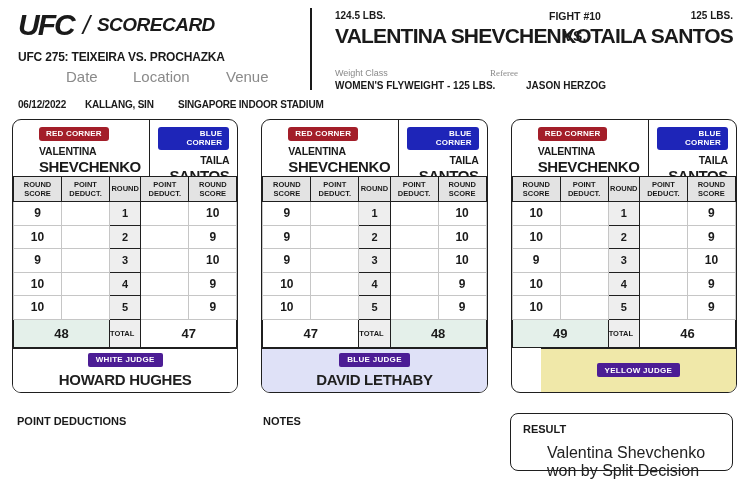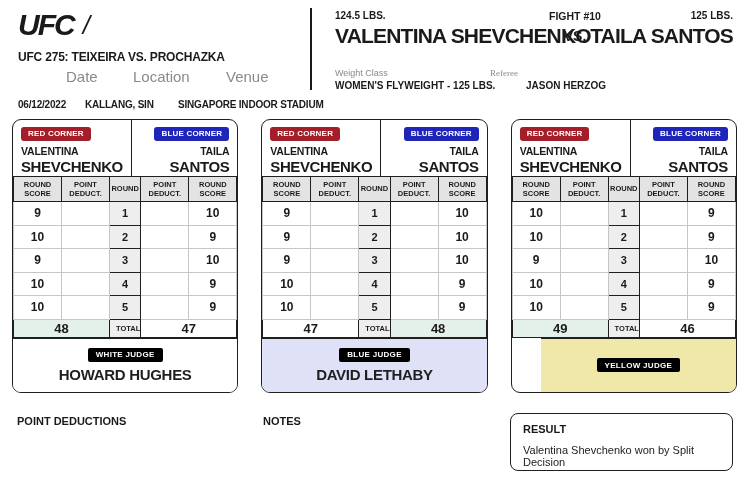--- a/index.html
+++ b/index.html
@@ -31,66 +31,67 @@
   .ref-label { position:absolute; left:490px; top:68px; font-size:9px; color:#8a8a8a;font-family:Liberation Serif, serif; }
   .ref-value { position:absolute; left:490px; top:80px; font-size:10px; font-weight:800;margin-left:36px; }
   
   .cards { position:absolute; left:12px; top:119px; width:725px; display:flex; gap:23px; }
   .card {
     flex:1; height:274px; border:1.6px solid #1f1f1f; border-radius:9px;
     overflow:hidden; display:flex; flex-direction:column; background:#fff;
   }
   .names { display:flex; height:56px; }
   .names .half { flex:1; padding:7px 8px 5px 8px; display:flex; flex-direction:column; }
-  .names .half.left { border-right:1.6px solid #1f1f1f; align-items:flex-start; }
+  .names .half.left { border-right:1.6px solid #1f1f1f; align-items:flex-start;margin-left:18px; }
   .names .half.right { align-items:flex-end; text-align:right; }
   .corner-badge {
     display:inline-block; color:#fff; font-size:8px; font-weight:800;
     padding:2px 7px 2.5px 7px; border-radius:3px; letter-spacing:0.2px;
   }
   .corner-badge.red { background:var(--red, #a31e29); }
   .corner-badge.blue { background:var(--blue, #1e25b8); }
   .fighter-first { font-size:10.5px; font-weight:800; margin-top:4px; letter-spacing:-0.2px; }
   .fighter-last { font-size:15px; font-weight:900; letter-spacing:-0.4px; margin-top:1px; }
   table.score-table { width:100%; border-collapse:collapse; table-layout:fixed; }
   tr.head th {
     background:#e3e3e3; border:1.6px solid #1f1f1f; font-size:7.5px; font-weight:800;
     height:25px; text-align:center; white-space:pre-line; line-height:1.25; padding:2px 0;
   }
   td.score-cell { height:23.5px; text-align:center; font-size:12px; font-weight:800; border:1px solid #c6c6c6; background:#fff; }
   td.deduct-cell { height:23.5px; border:1px solid #c6c6c6; background:#fff; }
   td.round-cell { height:23.5px; text-align:center; font-size:11px; font-weight:800; background:#eeeeee; border:1.6px solid #1f1f1f; }
-  tr.total-row td { height:18px; }
+  tr.total-row td { height:28px; }
   td.total-cell { text-align:center; font-size:13px; font-weight:900; border:1.6px solid #1f1f1f; background:#fff; }
   td.total-cell.winner { background:var(--winner_bg, #e4f0ea); }
-  td.total-label { text-align:right; font-size:7.5px; font-weight:800; background:#eeeeee; border:1.6px solid #1f1f1f; }
+  td.total-label { text-align:left; font-size:7.5px; font-weight:800; background:#eeeeee; border:1.6px solid #1f1f1f; }
   .judge {
     flex:1; border-top:1.6px solid #1f1f1f; display:flex; flex-direction:column;
     align-items:center; justify-content:center; gap:4px; background:#fff;
   }
-  .judge-badge { background:#000000; color:#fff; font-size:8px; font-weight:800; padding:2.5px 8px; border-radius:2px; letter-spacing:0.3px; }
+  .judge-badge { background:#4c1d95; color:#fff; font-size:8px; font-weight:800; padding:2.5px 8px; border-radius:2px; letter-spacing:0.3px; }
   .judge-name { font-size:15px; font-weight:900; letter-spacing:-0.3px; color:#1f1f1f; }
   
   .pd-label { position:absolute; left:17px; top:415px; font-size:11px; font-weight:800; }
   .notes-label { position:absolute; left:263px; top:415px; font-size:11px; font-weight:800; }
   .result-box {
     position:absolute; left:510px; top:413px; width:223px; height:58px;
     border:1.6px solid #1f1f1f; border-radius:8px; padding:9px 12px; background:#fff;
   }
   .result-title { font-size:11px; font-weight:800; }
-  .result-text { font-size:11px; font-weight:400; margin-top:9px; color:#222; }
+  .result-text { font-size:16px; font-weight:400; margin-top:9px; color:#222;margin-left:24px; }
 </style>
 </head>
 <body>
 
 <div class="page">
 
   <div class="brand">
     <span class="ufc">UFC</span>
     <span class="slash">/</span>
+    <span class="sc">SCORECARD</span>
   </div>
   <div class="event-title">UFC 275: TEIXEIRA VS. PROCHAZKA</div>
 
   <div class="meta-date">
     <div class="meta-label">Date</div>
     <div class="meta-value">06/12/2022</div>
   </div>
   <div class="meta-location">
     <div class="meta-label">Location</div>
     <div class="meta-value">KALLANG, SIN</div>

